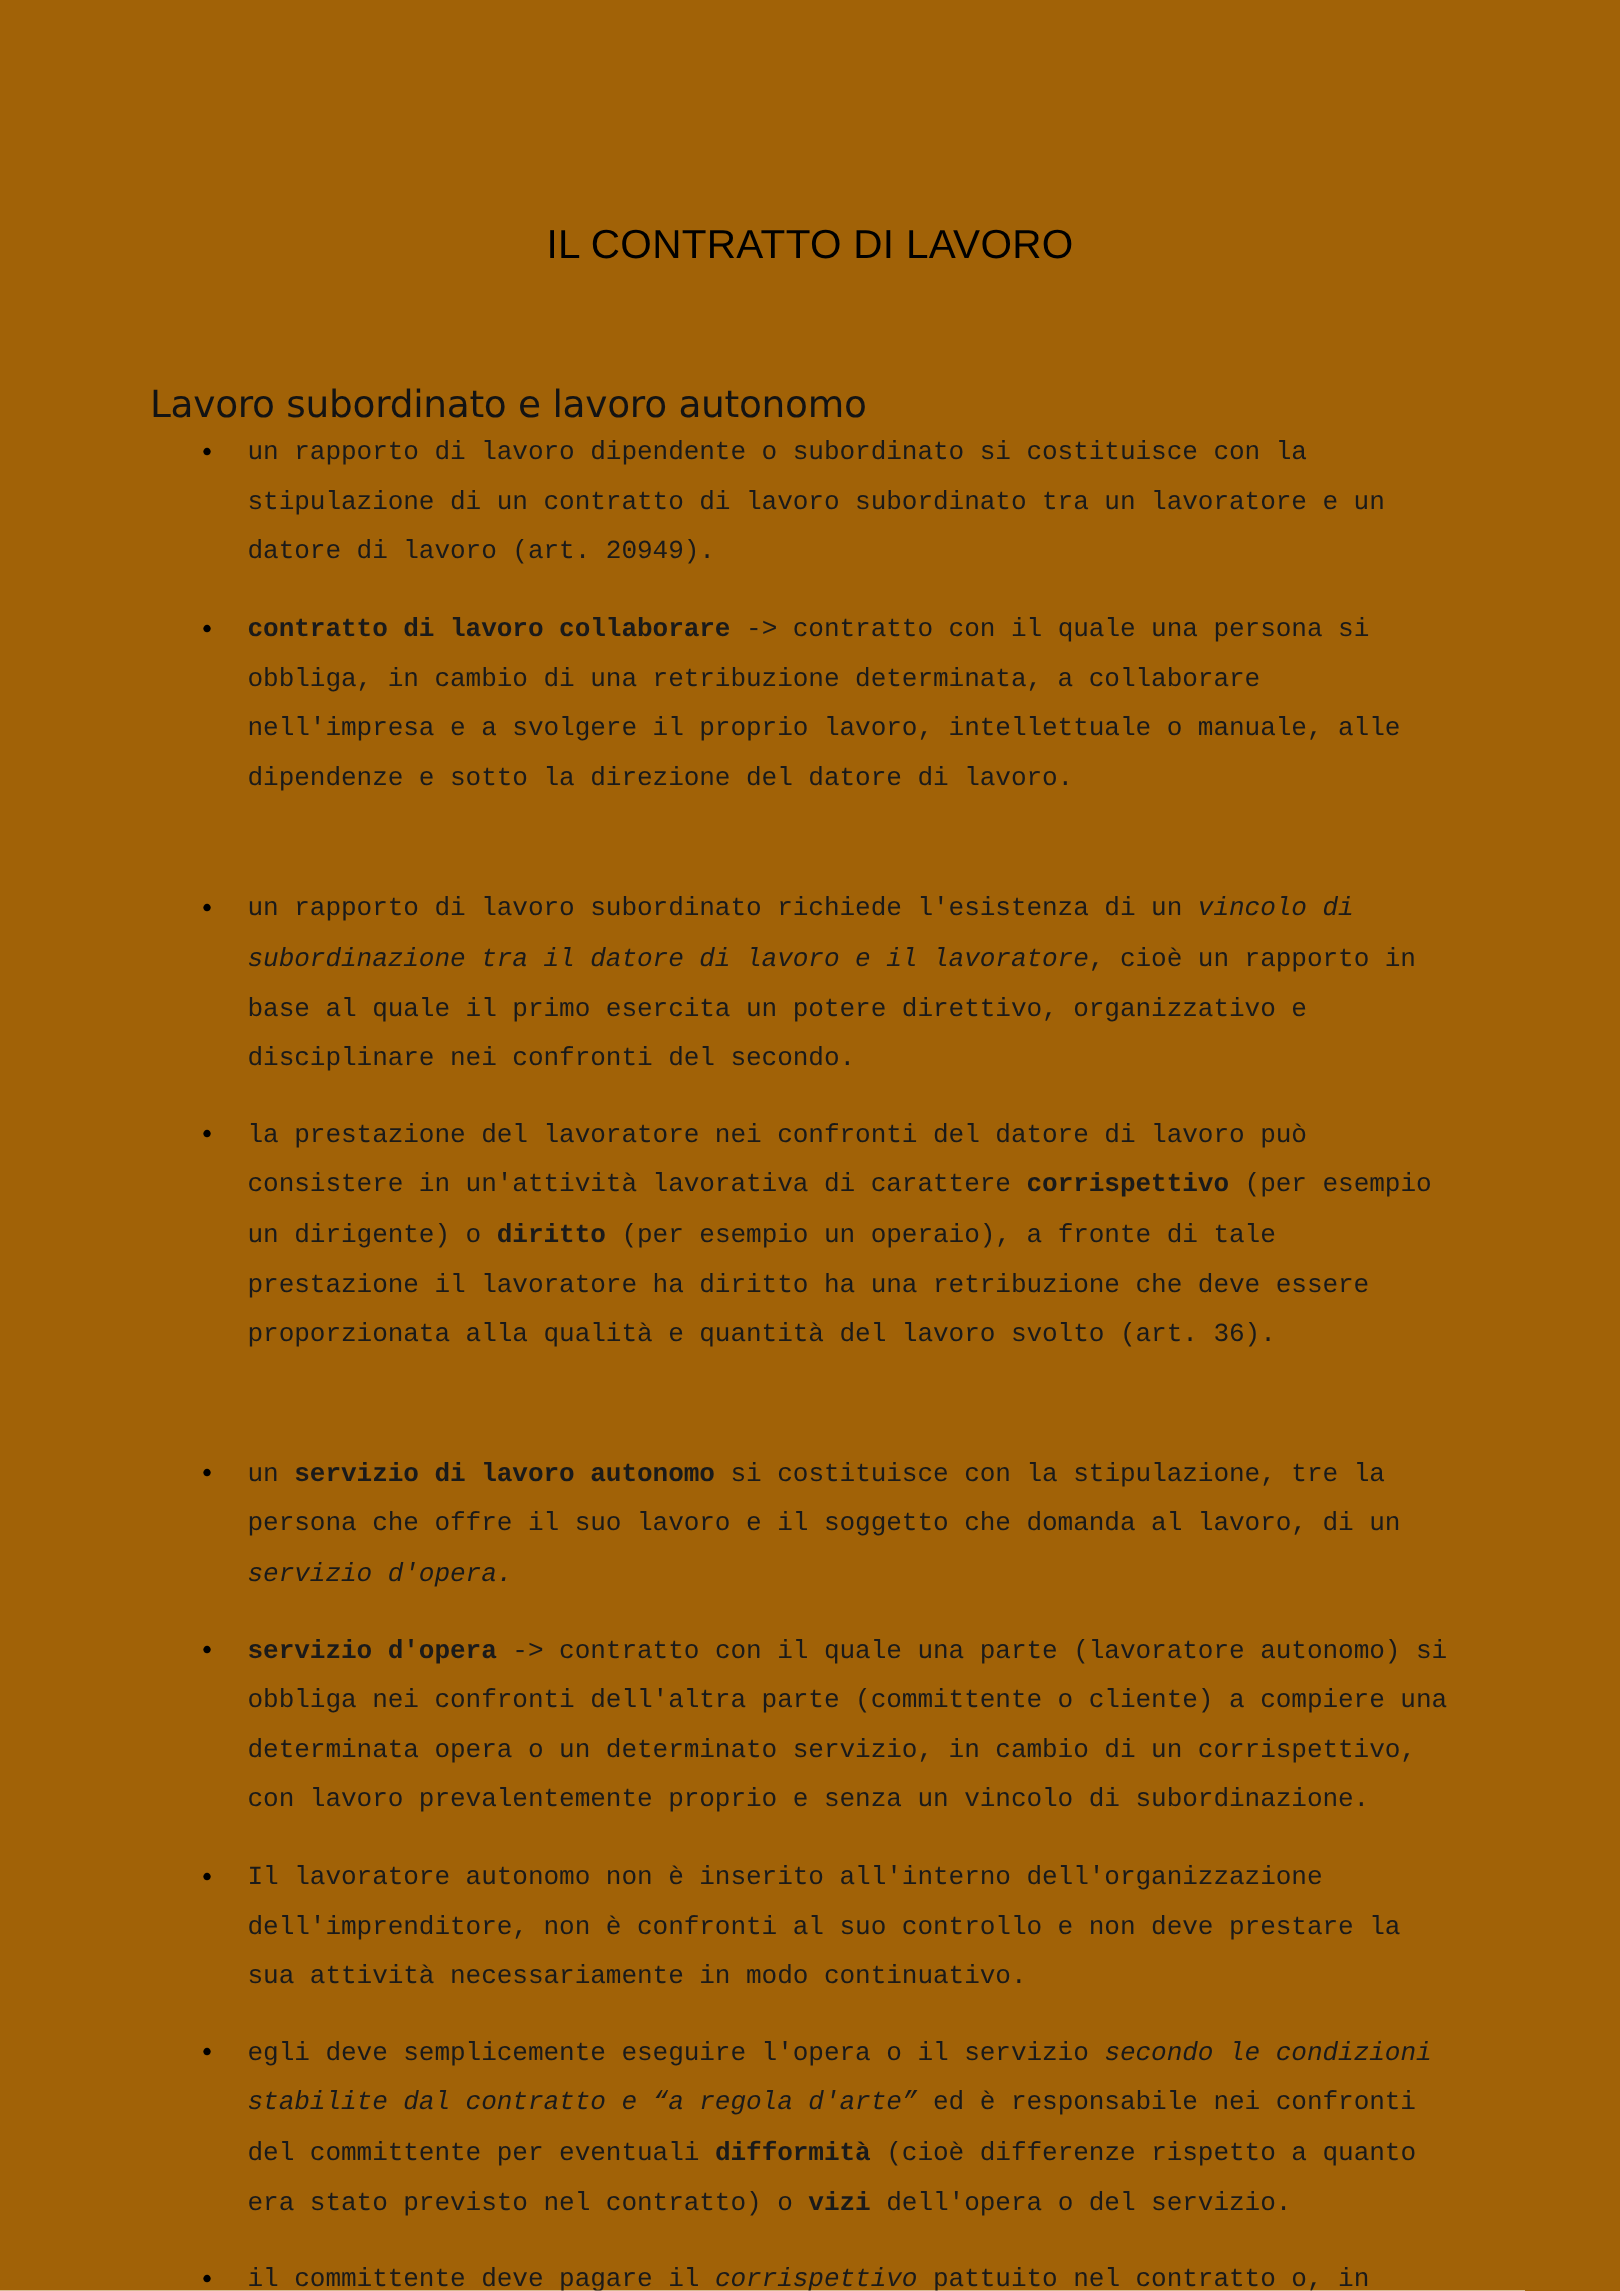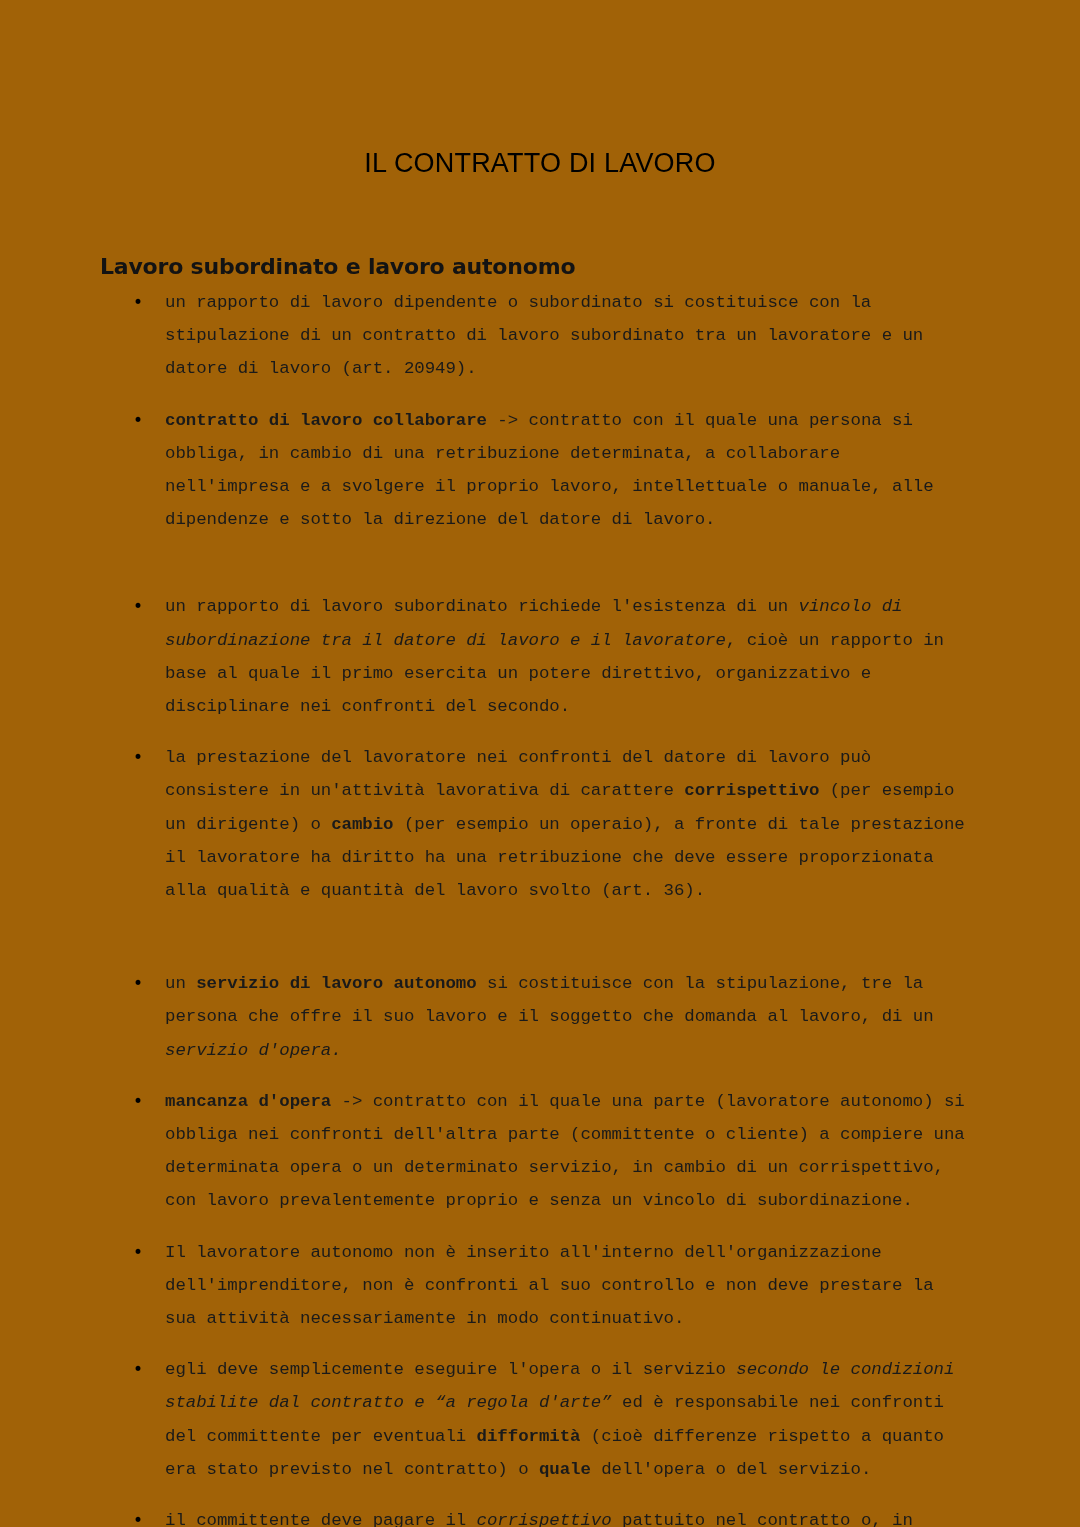--- a/index.html
+++ b/index.html
@@ -40,22 +40,22 @@
     color: #000000;
     line-height: 34px;
   }
 
   
   .section-heading {
     position: absolute;
     top: 232px;
     left: 100px;
     font-family: "DejaVu Sans", sans-serif;
-    font-size: 22px;
-    font-weight: 700;
+    font-size: 25px;
+    font-weight: 400;
     color: #131313;
     line-height: 34px;
     letter-spacing: -0.2px;
   }
 
   
   .bullet-list {
     position: absolute;
     top: 286px;
     left: 0;
@@ -121,41 +121,41 @@
       <span class="btext"><b>contratto di lavoro collaborare</b> -&gt; contratto con il quale una persona si obbliga, in cambio di una retribuzione determinata, a collaborare nell'impresa e a svolgere il proprio lavoro, intellettuale o manuale, alle dipendenze e sotto la direzione del datore di lavoro.</span>
     </li>
 
     <li class="bullet-item gap-sm">
       <span class="marker">•</span>
       <span class="btext">un rapporto di lavoro subordinato richiede l'esistenza di un <i>vincolo di subordinazione tra il datore di lavoro e il lavoratore</i>, cioè un rapporto in base al quale il primo esercita un potere direttivo, organizzativo e disciplinare nei confronti del secondo.</span>
     </li>
 
     <li class="bullet-item gap-xl">
       <span class="marker">•</span>
-      <span class="btext">la prestazione del lavoratore nei confronti del datore di lavoro può consistere in un'attività lavorativa di carattere <b>corrispettivo</b> (per esempio un dirigente) o <b>cambio</b> (per esempio un operaio), a fronte di tale prestazione il lavoratore ha diritto ha una retribuzione che deve essere proporzionata alla qualità e quantità del lavoro svolto (art. 36).</span>
+      <span class="btext">la prestazione del lavoratore nei confronti del datore di lavoro può consistere in un'attività lavorativa di carattere <b>corrispettivo</b> (per esempio un dirigente) o <b>diritto</b> (per esempio un operaio), a fronte di tale prestazione il lavoratore ha diritto ha una retribuzione che deve essere proporzionata alla qualità e quantità del lavoro svolto (art. 36).</span>
     </li>
 
     <li class="bullet-item gap-sm">
       <span class="marker">•</span>
       <span class="btext">un <b>servizio di lavoro autonomo</b> si costituisce con la stipulazione, tre la persona che offre il suo lavoro e il soggetto che domanda al lavoro, di un <i>servizio d'opera.</i></span>
     </li>
 
     <li class="bullet-item gap-sm">
       <span class="marker">•</span>
-      <span class="btext"><b>mancanza d'opera</b> -&gt; contratto con il quale una parte (lavoratore autonomo) si obbliga nei confronti dell'altra parte (committente o cliente) a compiere una determinata opera o un determinato servizio, in cambio di un corrispettivo, con lavoro prevalentemente proprio e senza un vincolo di subordinazione.</span>
+      <span class="btext"><b>servizio d'opera</b> -&gt; contratto con il quale una parte (lavoratore autonomo) si obbliga nei confronti dell'altra parte (committente o cliente) a compiere una determinata opera o un determinato servizio, in cambio di un corrispettivo, con lavoro prevalentemente proprio e senza un vincolo di subordinazione.</span>
     </li>
 
     <li class="bullet-item gap-sm">
       <span class="marker">•</span>
       <span class="btext">Il lavoratore autonomo non è inserito all'interno dell'organizzazione dell'imprenditore, non è confronti al suo controllo e non deve prestare la sua attività necessariamente in modo continuativo.</span>
     </li>
 
     <li class="bullet-item gap-sm">
       <span class="marker">•</span>
-      <span class="btext">egli deve semplicemente eseguire l'opera o il servizio <i>secondo le condizioni stabilite dal contratto e “a regola d'arte”</i> ed è responsabile nei confronti del committente per eventuali <b>difformità</b> (cioè differenze rispetto a quanto era stato previsto nel contratto) o <b>quale</b> dell'opera o del servizio.</span>
+      <span class="btext">egli deve semplicemente eseguire l'opera o il servizio <i>secondo le condizioni stabilite dal contratto e “a regola d'arte”</i> ed è responsabile nei confronti del committente per eventuali <b>difformità</b> (cioè differenze rispetto a quanto era stato previsto nel contratto) o <b>vizi</b> dell'opera o del servizio.</span>
     </li>
 
     <li class="bullet-item">
       <span class="marker">•</span>
       <span class="btext">il committente deve pagare il <i>corrispettivo</i> pattuito nel contratto o, in mancanza, quello risultante dalle tariffe professionali.</span>
     </li>
 
   </ul>
 </div>
 

